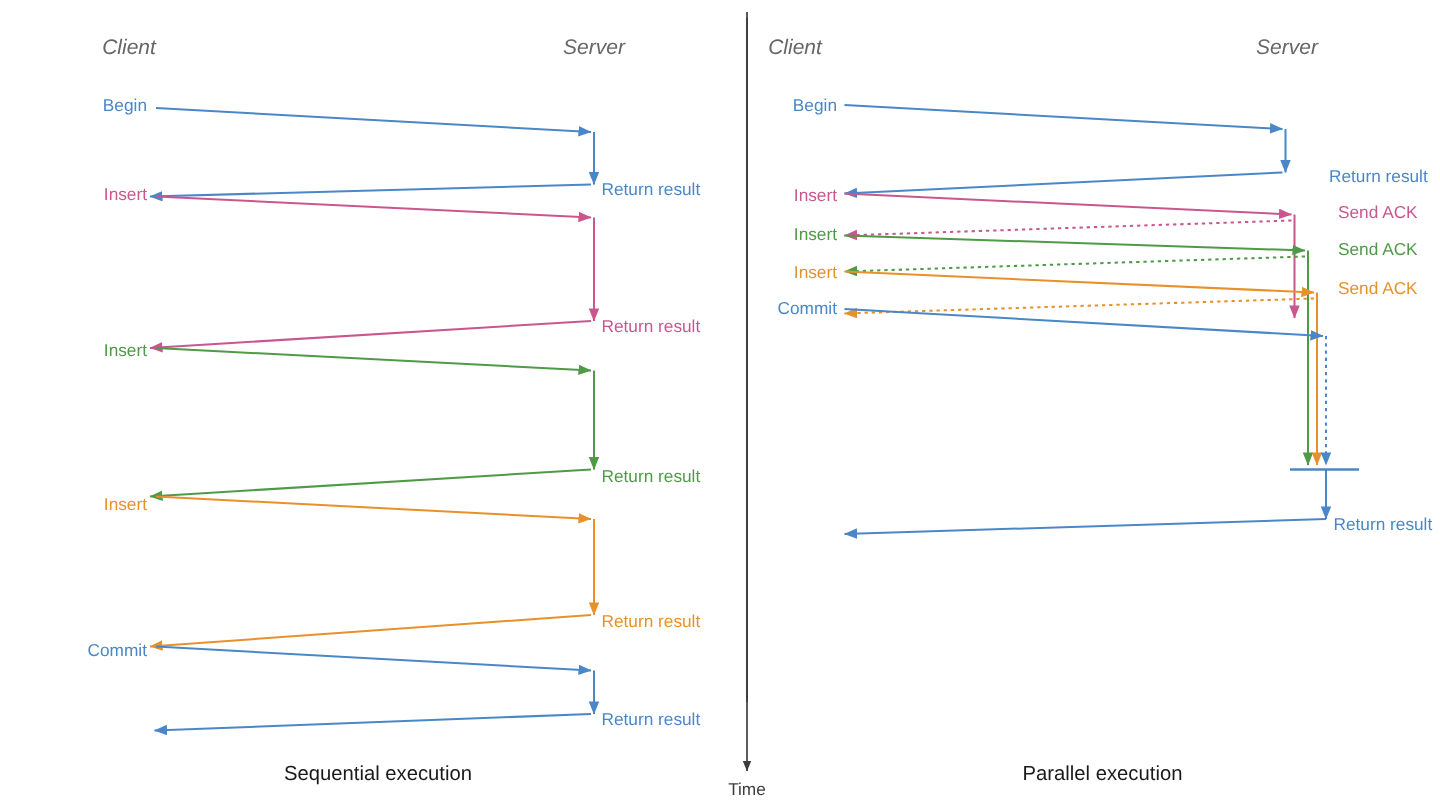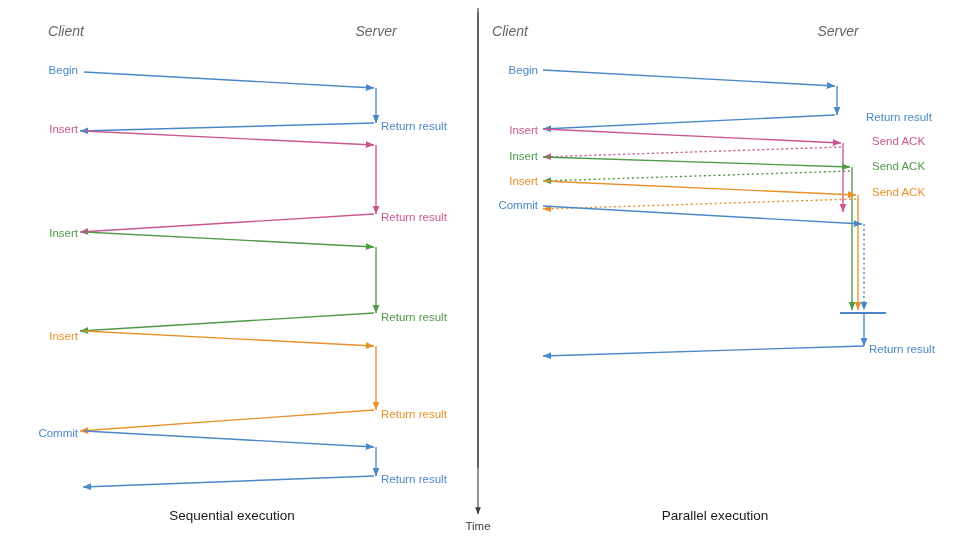--- a/index.html
+++ b/index.html
@@ -11,20 +11,21 @@
   body {
     width: 960px;
     height: 540px;
     overflow: hidden;
     font-family: "Liberation Sans", sans-serif;
   }
   #diagram-root {
     position: relative;
     width: 788px;
     height: 540px;
+    margin-left: 20px;
   }
   svg#scene {
     position: absolute;
     left: 0;
     top: 0;
     width: 960px;
     height: 540px;
     display: block;
   }
   .lane-title {

